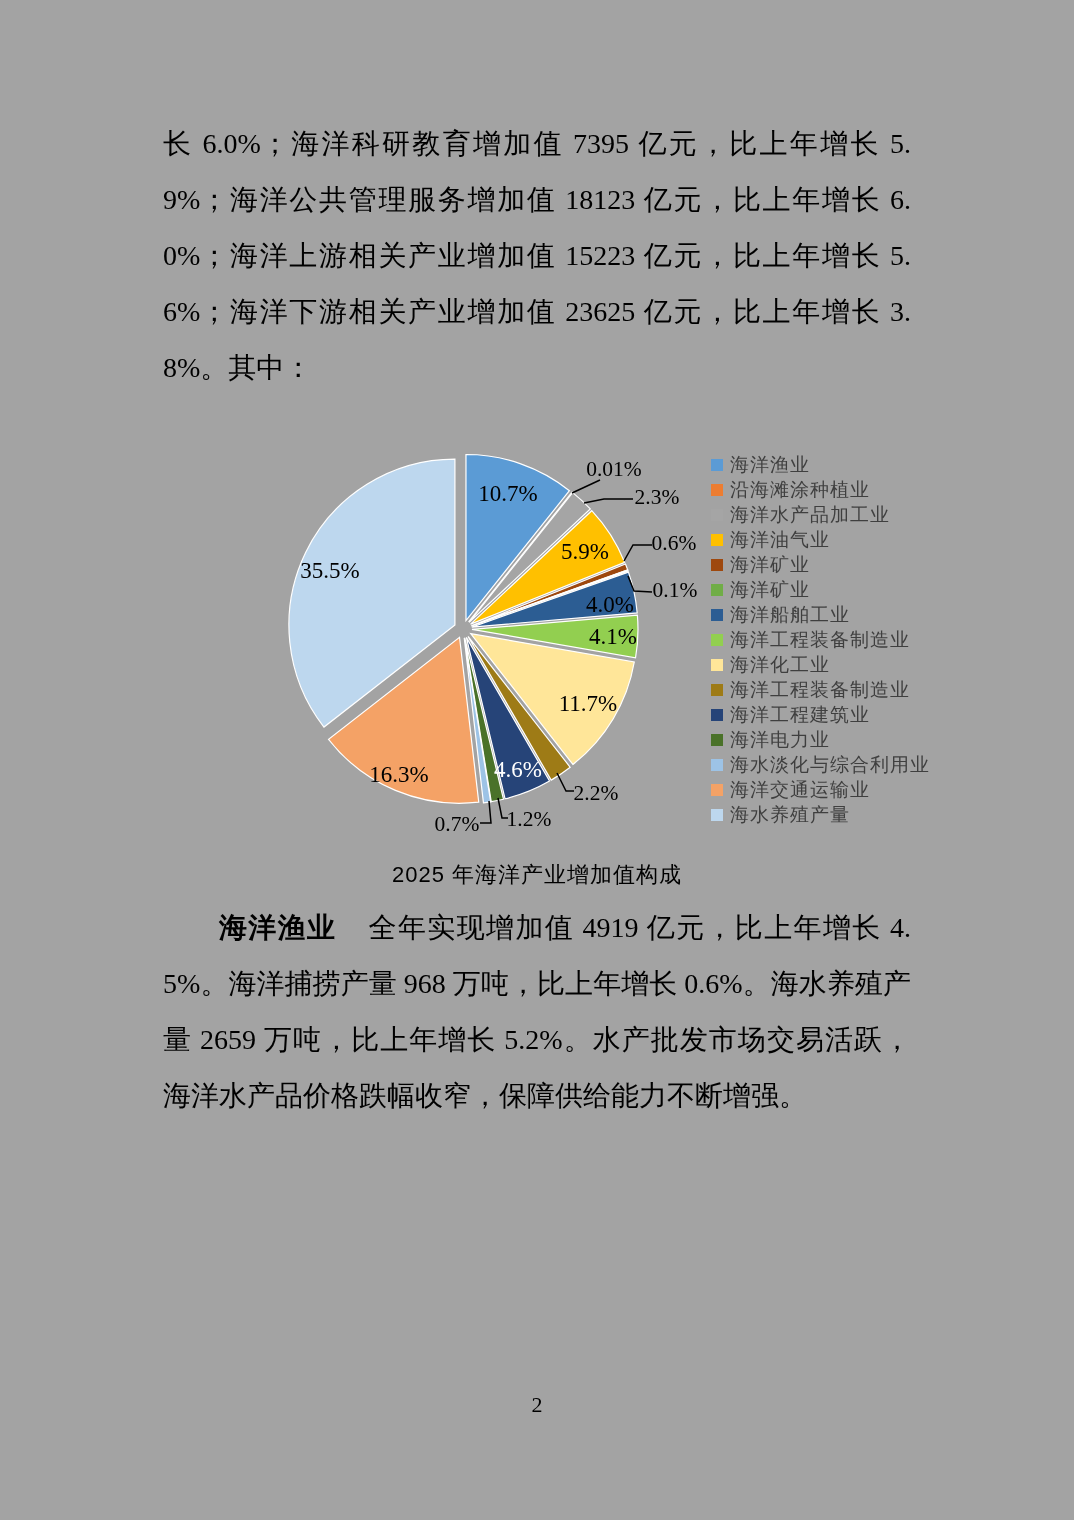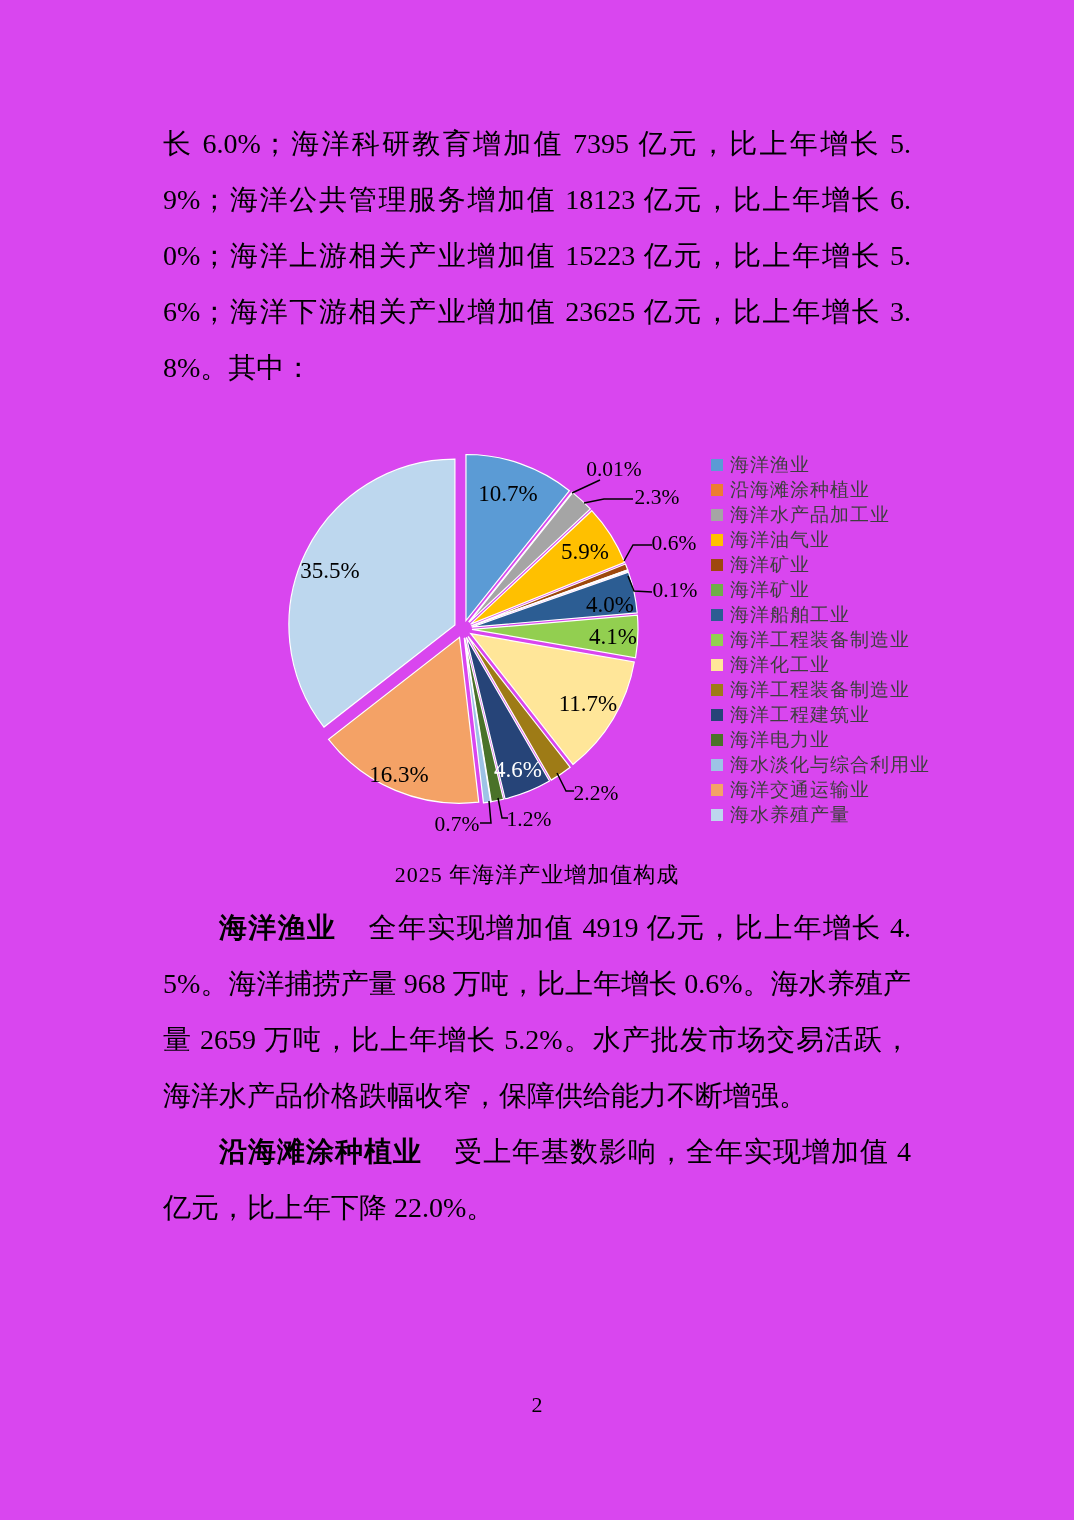--- a/index.html
+++ b/index.html
@@ -1,21 +1,21 @@
 <!DOCTYPE html>
 <html><head>
 <meta charset="utf-8">
 <style>
   html,body{margin:0;padding:0;background:#ffffff;}
   .page{
     position:relative;
     width:1074px;height:1520px;
     box-sizing:border-box;
     padding:116px 163px 16px 163px;
-    background:#d946ef;
+    background:#a3a3a3;
     overflow:hidden;
     font-family:"Liberation Serif","DejaVu Serif",serif;
     color:#000;
   }
   .body-text{
     font-size:28px;
     line-height:56px;
     text-align:justify;
     margin:0;
     word-break:break-all;
@@ -24,21 +24,21 @@
   .lead{font-weight:bold;margin-right:1.15em;}
   .chart-block{margin-top:48px;}
   .chart-row{display:flex;align-items:flex-start;height:400px;}
   #pie-svg{flex:0 0 540px;width:540px;height:400px;}
   .legend{padding-top:8px;margin-left:8px;display:flex;flex-direction:column;}
   .legend-item{display:flex;align-items:center;height:25px;white-space:nowrap;}
   .swatch{width:12px;height:12px;flex:0 0 12px;margin-right:7px;}
   .legend-label{font-size:19px;color:#3f3f3f;letter-spacing:1px;}
   .caption{
     text-align:center;
-    font-family:Liberation Serif, serif;
+    font-family:Liberation Sans, sans-serif;
     font-size:22px;
     letter-spacing:1px;
     margin-top:16px;
     color:#000;
   }
   #paragraphs{margin-top:10px;}
   .page-number{
     position:absolute;top:1392px;left:0;width:100%;
     text-align:center;font-size:22px;color:#000;
   }
@@ -153,18 +153,17 @@
             <span class="swatch" style="background: rgb(189, 215, 238);"></span>
             <span class="legend-label">海水养殖产量</span>
           </div>
         </div>
     </div>
     <div class="caption">2025 年海洋产业增加值构成</div>
   </div>
 
   <div id="paragraphs">
       <p class="body-text indent"><span class="lead">海洋渔业</span><span>全年实现增加值 4919 亿元，比上年增长 4.5%。海洋捕捞产量 968 万吨，比上年增长 0.6%。海水养殖产量 2659 万吨，比上年增长 5.2%。水产批发市场交易活跃，海洋水产品价格跌幅收窄，保障供给能力不断增强。</span></p>
-      <p class="body-text indent"><span class="lead">沿海滩涂种植业</span><span>受上年基数影响，全年实现增加值 4 亿元，比上年下降 22.0%。</span></p>
     </div>
 
   <div class="page-number">2</div>
 
 </div>
 
 </body></html>

